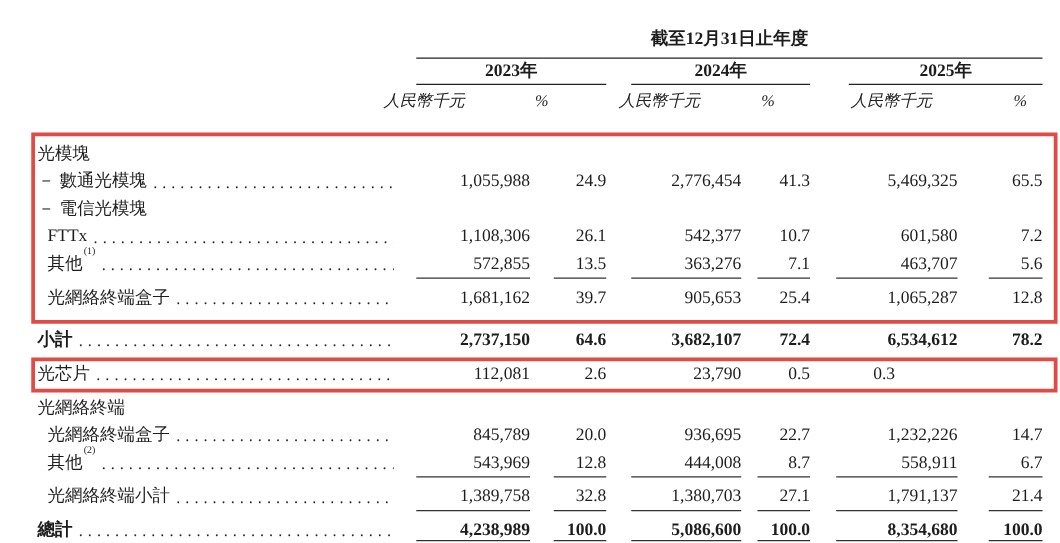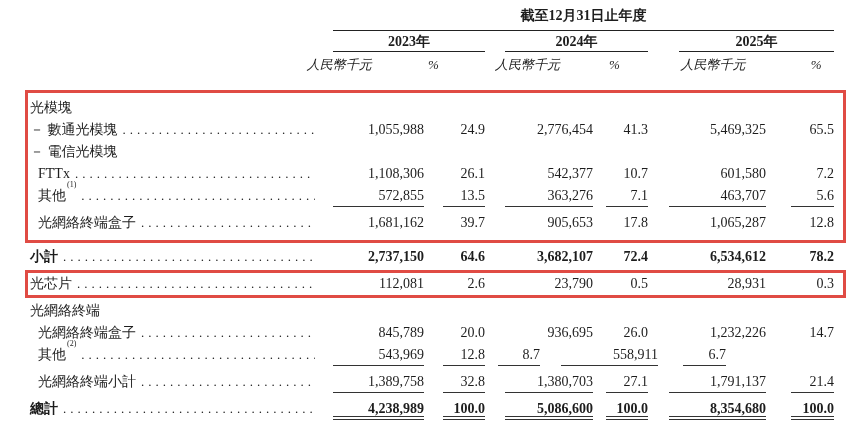--- a/index.html
+++ b/index.html
@@ -9,21 +9,21 @@
     background:#ffffff;
     font-family:"Liberation Serif","DejaVu Serif",serif;
     color:#1d1d1d;
     overflow:hidden;
   }
   .table{position:absolute;left:30px;top:8px;width:804px;}
 
   
   .h-title{
     margin-left:303px;width:501px;
-    text-align:center;font-weight:bold;font-size:14px;line-height:16px;height:16px;
+    text-align:center;font-weight:bold;font-size:14px;line-height:16px;height:16px;margin-top:16px;
   }
   .h-rule{margin-left:303px;width:501px;border-top:1.5px solid #222;margin-top:6px;}
   .h-years{display:flex;margin-left:303px;width:501px;height:21px;}
   .yg{border-bottom:1.5px solid #222;text-align:center;font-weight:bold;font-size:14px;line-height:21px;}
   .yg23{width:152px;}
   .yg24{width:143px;margin-left:20px;}
   .yg25{width:155px;margin-left:31px;text-align:center;}
   .h-units{display:flex;height:24px;gap:20px;}
   .h-units .cell{font-style:italic;font-size:13px;text-align:center;line-height:26px;height:24px;}
   .h-spacer{width:303px;}
@@ -149,21 +149,21 @@
           <div class="cell num p25 ul">5.6</div>
         </div>
         <div class="row gap">
           <div class="cell label indent1">
             <span class="label-text">光網絡終端盒子</span>
             <span class="leader"></span>
           </div>
           <div class="cell num a23">1,681,162</div>
           <div class="cell num p23">39.7</div>
           <div class="cell num a24">905,653</div>
-          <div class="cell num p24">17.8</div>
+          <div class="cell num p24">25.4</div>
           <div class="cell num a25">1,065,287</div>
           <div class="cell num p25">12.8</div>
         </div>
       </div>
     <div id="rows-mid">
         <div class="row bold">
           <div class="cell label">
             <span class="label-text">小計</span>
             <span class="leader"></span>
           </div>
@@ -178,21 +178,20 @@
     <div id="rows-box2" class="hl-box hl-box2" style="border-color: rgb(224, 75, 68);">
         <div class="row">
           <div class="cell label">
             <span class="label-text">光芯片</span>
             <span class="leader"></span>
           </div>
           <div class="cell num a23">112,081</div>
           <div class="cell num p23">2.6</div>
           <div class="cell num a24">23,790</div>
           <div class="cell num p24">0.5</div>
-          <div class="cell num a25">28,931</div>
           <div class="cell num p25">0.3</div>
         </div>
       </div>
     <div id="rows-rest">
         <div class="row">
           <div class="cell label">
             <span class="label-text">光網絡終端</span>
           </div>
           <div class="cell num a23"></div>
           <div class="cell num p23"></div>
@@ -202,32 +201,33 @@
           <div class="cell num p25"></div>
         </div>
         <div class="row">
           <div class="cell label indent1">
             <span class="label-text">光網絡終端盒子</span>
             <span class="leader"></span>
           </div>
           <div class="cell num a23">845,789</div>
           <div class="cell num p23">20.0</div>
           <div class="cell num a24">936,695</div>
-          <div class="cell num p24">26.0</div>
+          <div class="cell num p24">22.7</div>
           <div class="cell num a25">1,232,226</div>
           <div class="cell num p25">14.7</div>
         </div>
         <div class="row">
           <div class="cell label indent1">
             <span class="label-text">其他</span>
             <sup>(2)</sup>
             <span class="leader"></span>
           </div>
           <div class="cell num a23 ul">543,969</div>
           <div class="cell num p23 ul">12.8</div>
+          <div class="cell num a24 ul">444,008</div>
           <div class="cell num p24 ul">8.7</div>
           <div class="cell num a25 ul">558,911</div>
           <div class="cell num p25 ul">6.7</div>
         </div>
         <div class="row gap">
           <div class="cell label indent1">
             <span class="label-text">光網絡終端小計</span>
             <span class="leader"></span>
           </div>
           <div class="cell num a23 ul">1,389,758</div>

